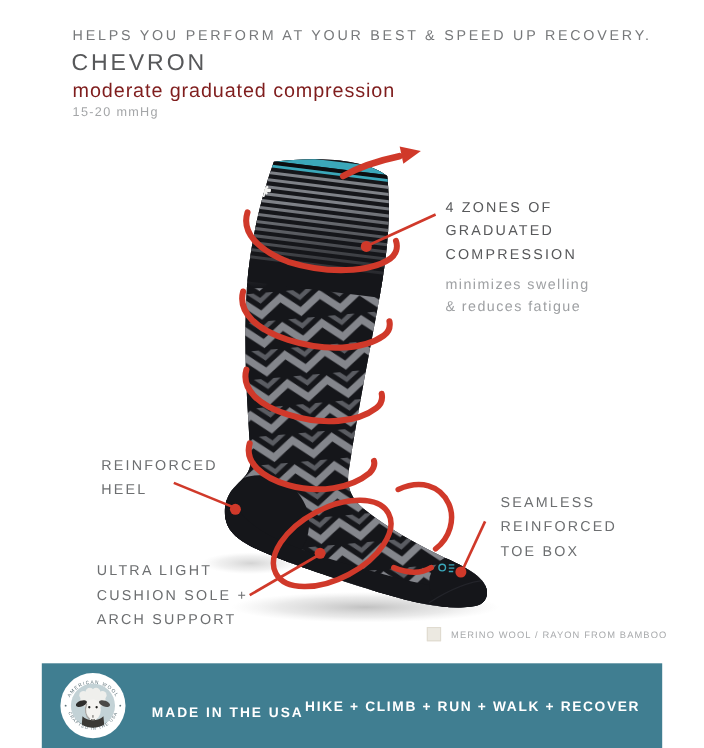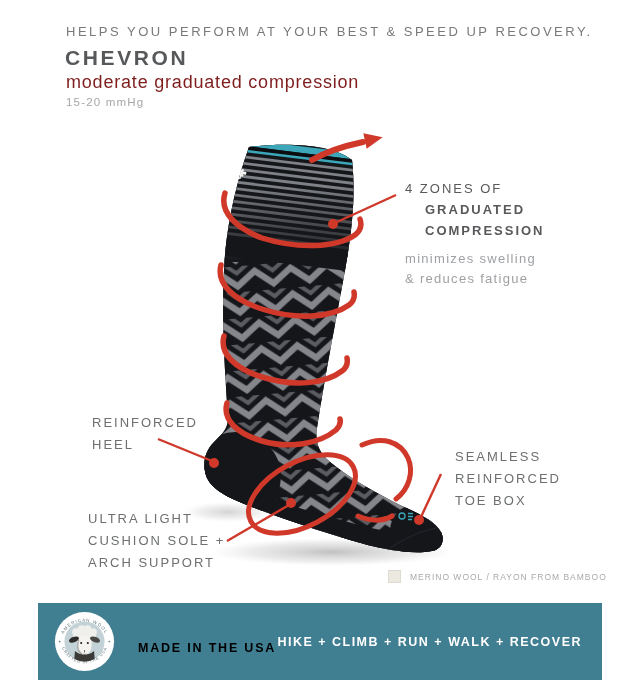--- a/index.html
+++ b/index.html
@@ -3,40 +3,40 @@
 <meta charset="utf-8">
 <style>
   html,body{margin:0;padding:0;background:#ffffff;}
   .canvas{
     position:relative;width:628px;height:680px;background:#ffffff;overflow:hidden;
     font-family:"Liberation Sans", sans-serif;
   }
   .abs{position:absolute;}
   
   .tagline{left:66px;top:24px;font-size:13px;letter-spacing:2.5px;color:#77797b;}
-  .product{left:65px;top:46px;font-size:21px;font-weight:bold;letter-spacing:2.6px;color:#57585a;}
+  .product{left:65px;top:46px;font-size:21px;font-weight:normal;letter-spacing:2.6px;color:#57585a;}
   .subtitle{left:66px;top:72px;font-size:18px;font-weight:300;letter-spacing:0.8px;color:#7f1d1d;}
   .pressure{left:66px;top:96px;font-size:11.5px;letter-spacing:1.2px;color:#a4a6a8;}
   
   .callout{color:#6d6f71;font-size:13px;letter-spacing:2px;line-height:22px;}
   .zones{left:405px;top:178px;}
   .zones .l{color:#58595b;line-height:21px;}
-  .zones .b{font-weight:bold;margin-left:20px;}
+  .zones .b{font-weight:normal;}
   .zones .desc{margin-top:8px;color:#9ea0a3;letter-spacing:1.3px;line-height:20px;font-size:13px;}
   .heel{left:92px;top:412px;}
   .sole{left:88px;top:508px;}
   .toe{left:455px;top:446px;}
   
   .legend{left:388px;top:570px;display:flex;align-items:center;gap:9px;}
   .legend .swatch{width:13px;height:13px;background:#ece9e1;border:1px solid #e0dbd0;box-sizing:border-box;}
   .legend .lbl{font-size:8.5px;letter-spacing:1px;color:#a8aaac;padding-top:1px;}
   
   .bar{left:38px;top:603px;width:564px;height:77px;background:#407e91;display:flex;align-items:center;}
   .bar .badge{margin-left:15px;width:63px;height:63px;flex:0 0 auto;}
-  .bar .made{margin-left:22px;font-size:12.5px;font-weight:bold;letter-spacing:1.8px;color:#000000;white-space:nowrap;margin-top:12px;}
+  .bar .made{margin-left:22px;font-size:12.5px;font-weight:bold;letter-spacing:1.8px;color:#ffffff;white-space:nowrap;margin-top:12px;}
   .bar .acts{margin-left:auto;margin-right:20px;font-size:12.5px;font-weight:bold;letter-spacing:1.5px;color:#ffffff;white-space:nowrap;}
   .illus{left:0;top:0;pointer-events:none;}
 </style>
 </head>
 <body>
 
 <div class="canvas">
 
   <div class="abs tagline">HELPS YOU PERFORM AT YOUR BEST &amp; SPEED UP RECOVERY.</div>
   <div class="abs product">CHEVRON</div>

